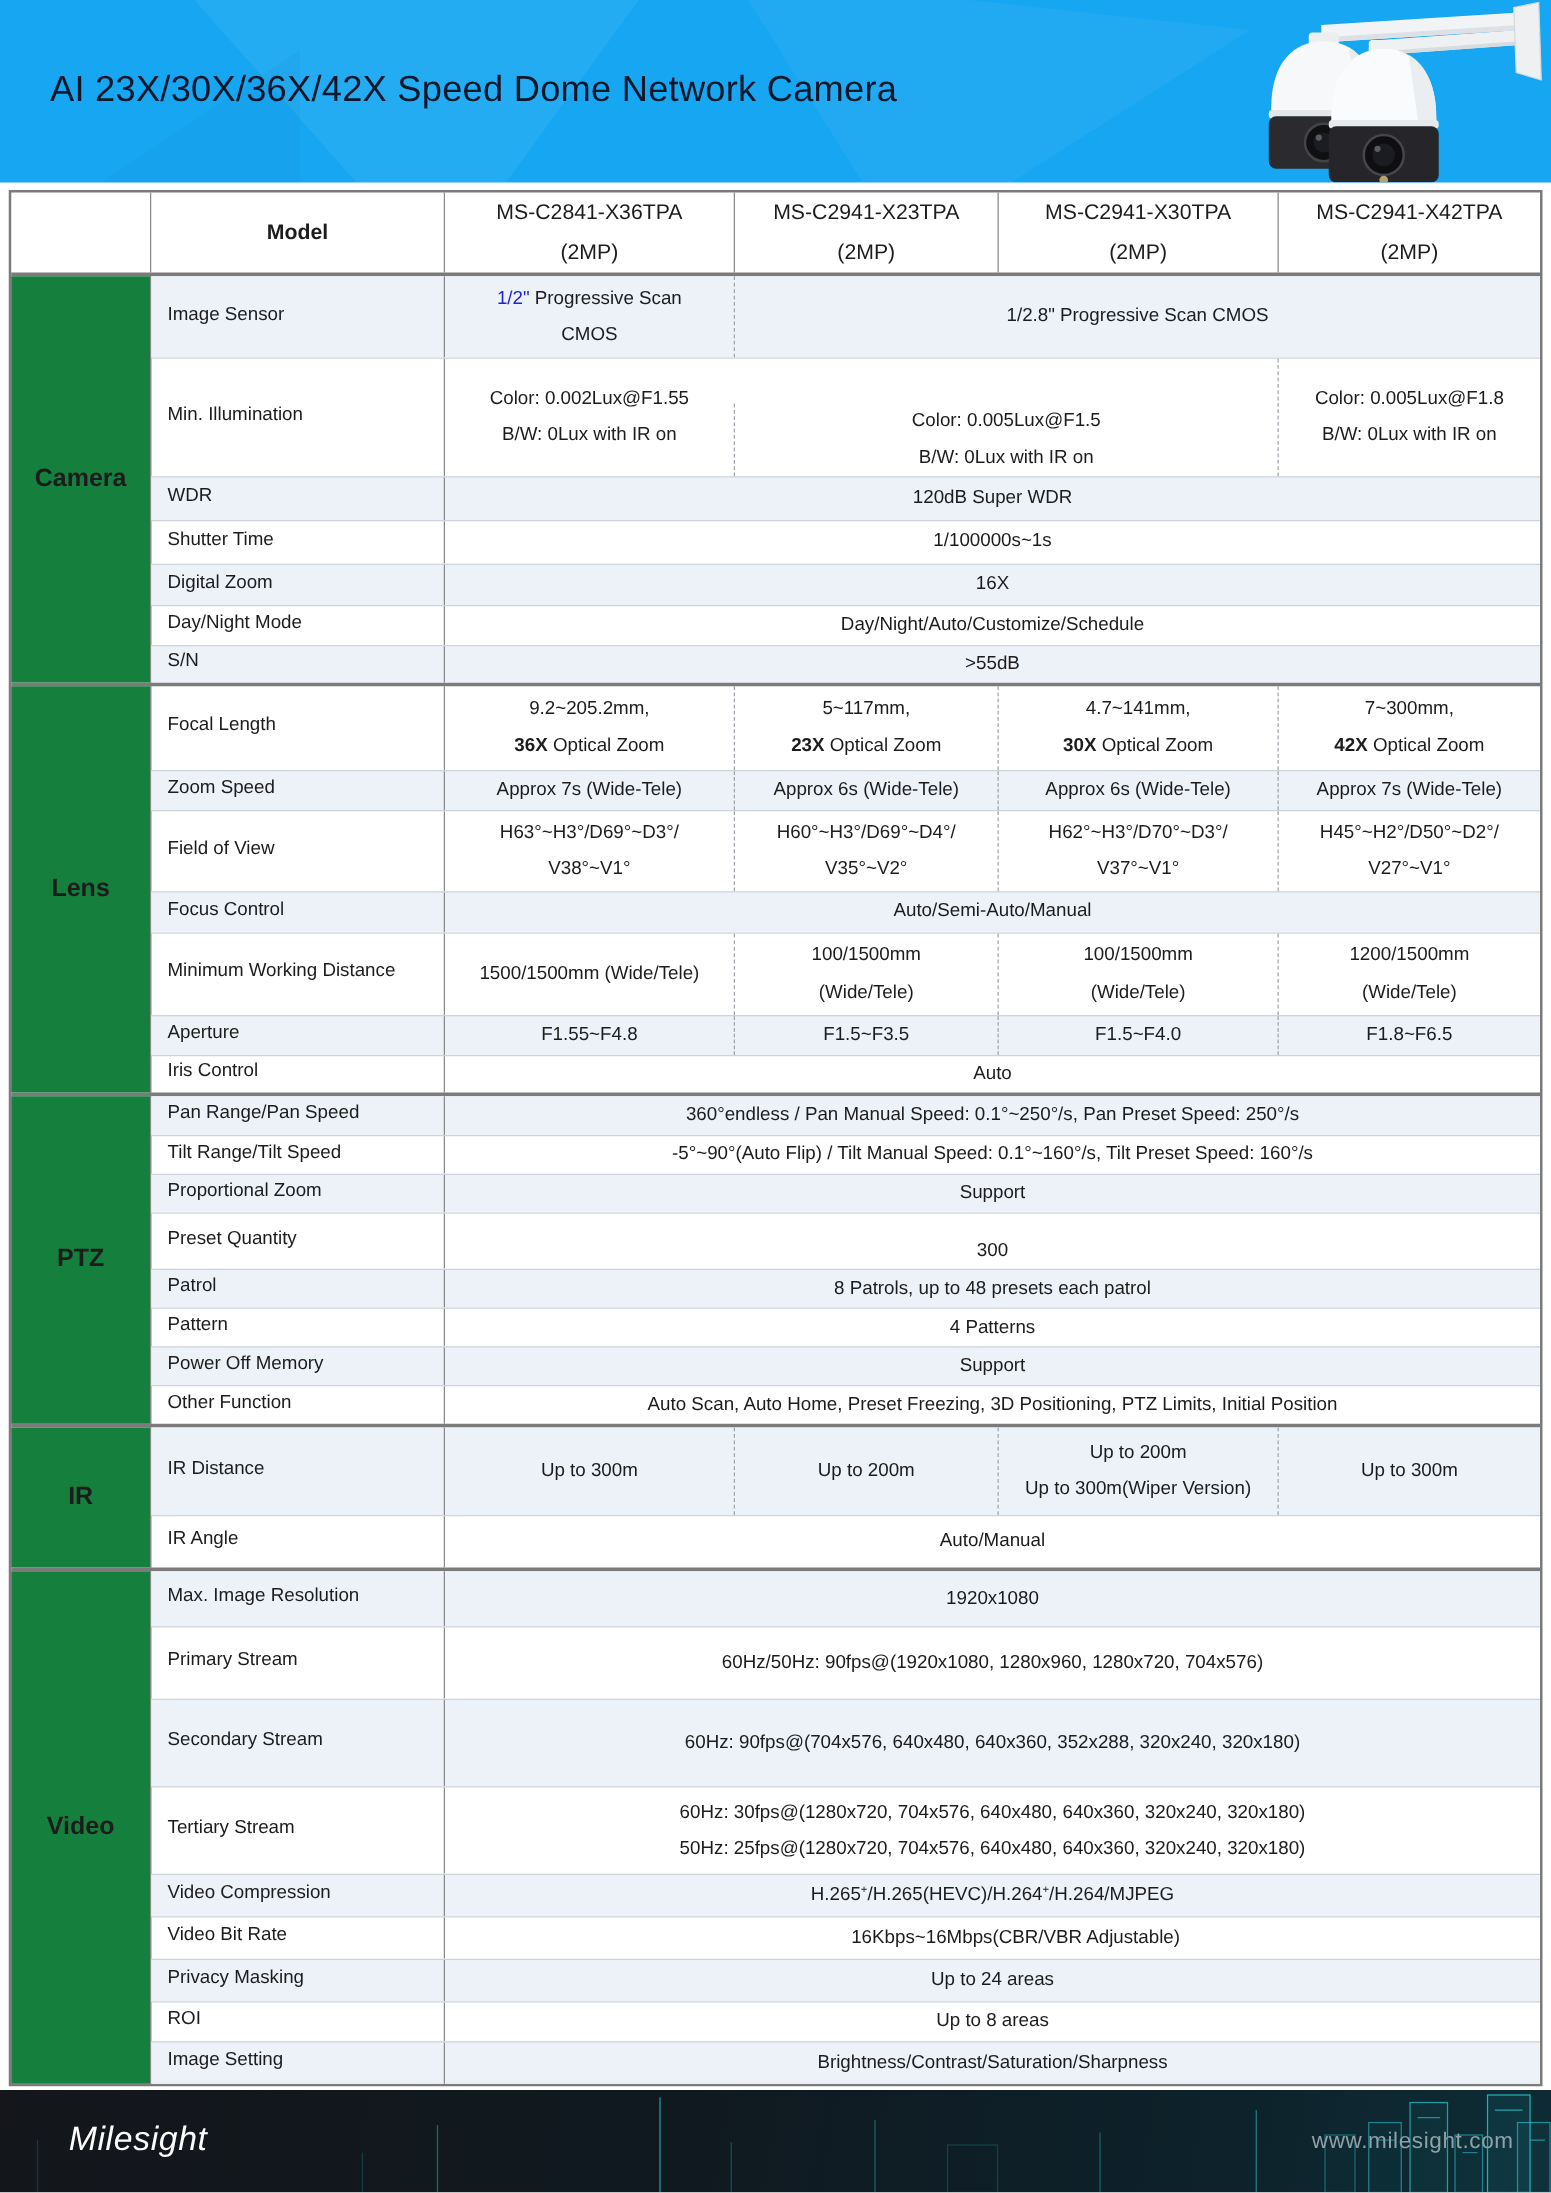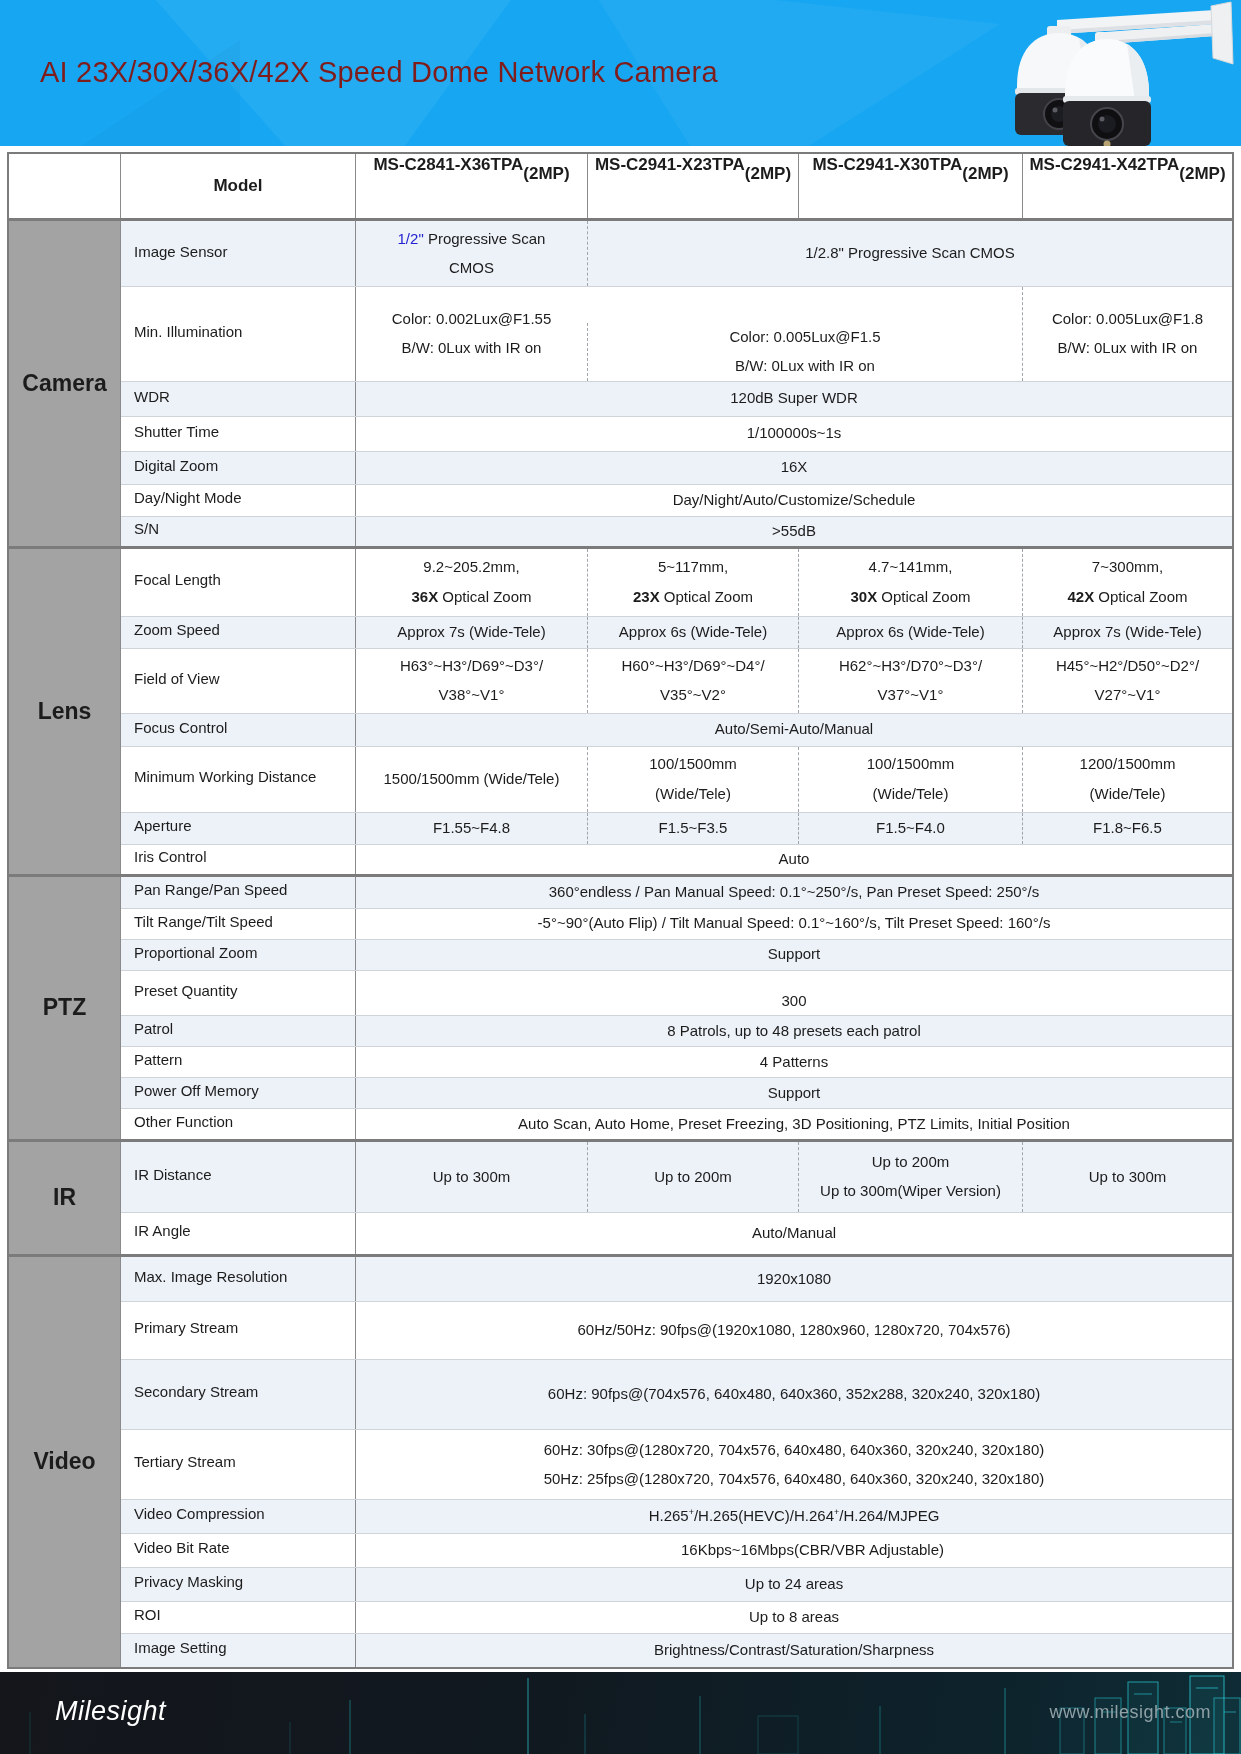--- a/index.html
+++ b/index.html
@@ -20,51 +20,51 @@
     overflow: hidden;
   }
   .banner .tri1, .banner .tri2, .banner .tri3 {
     position: absolute; background: rgba(255,255,255,0.06);
   }
   .banner .tri1 { left: 120px; top: -40px; width: 420px; height: 260px; clip-path: polygon(0 0, 100% 0, 55% 100%); }
   .banner .tri2 { left: 540px; top: -20px; width: 460px; height: 220px; clip-path: polygon(10% 0, 100% 20%, 40% 100%); background: rgba(255,255,255,0.045);}
   .banner .tri3 { left: -60px; top: 40px; width: 300px; height: 200px; clip-path: polygon(0 100%, 100% 0, 100% 100%); background: rgba(0,40,90,0.04);}
   .banner-title {
     position: absolute; left: 40px; top: 56px;
-    font-size: 29px; font-weight: 500; color: #7f1d1d;
+    font-size: 29px; font-weight: 500; color: #0f172a;
     letter-spacing: 0.2px;
   }
   .cameras { position: absolute; right: 0; top: 0; width: 330px; height: 146px; }
 
   
   .spec-table {
     margin: 6px 7px 0 7px;
     border: 2px solid #7b7b7b;
     background: #ffffff;
   }
   .header-row { display: flex; min-height: 64px; }
   .corner { width: 112px; border-right: 1px solid #8a8a8a; }
   .model-label {
     width: 235px; border-right: 1px solid #8a8a8a;
     display: flex; align-items: center; justify-content: center;
     font-weight: bold; font-size: 17px;
   }
   .model-cols { flex: 1; display: grid; grid-template-columns: 231fr 211fr 224fr 210fr; }
   .model-cell {
-    display: flex; flex-direction: row; align-items: flex-start; justify-content: center;
-    font-weight: bold; font-size: 17px; line-height: 1.6; text-align: center;
+    display: flex; flex-direction: column; align-items: center; justify-content: center;
+    font-weight: normal; font-size: 17px; line-height: 1.6; text-align: center;
     border-left: 1px solid #8a8a8a;
   }
   .model-cell:first-child { border-left: none; }
 
   .section { display: flex; border-top: 3px solid #7b7b7b; }
   .cat-cell {
     width: 112px; border-right: 1px solid #8a8a8a;
     display: flex; align-items: center; justify-content: center;
-    font-weight: bold; font-size: 23px; background: #a3a3a3;
+    font-weight: bold; font-size: 20px; background: #15803d;
   }
   .rows { flex: 1; display: flex; flex-direction: column; }
   .row { display: flex; }
   .row + .row { border-top: 1px solid #cfd4da; }
   .row.shaded { background: var(--shade, #edf1f8); }
   .row-label {
     width: 235px; border-right: 1px solid #8a8a8a;
     display: flex; align-items: center;
     padding: 3px 6px 8px 13px; font-size: 15px;
   }

